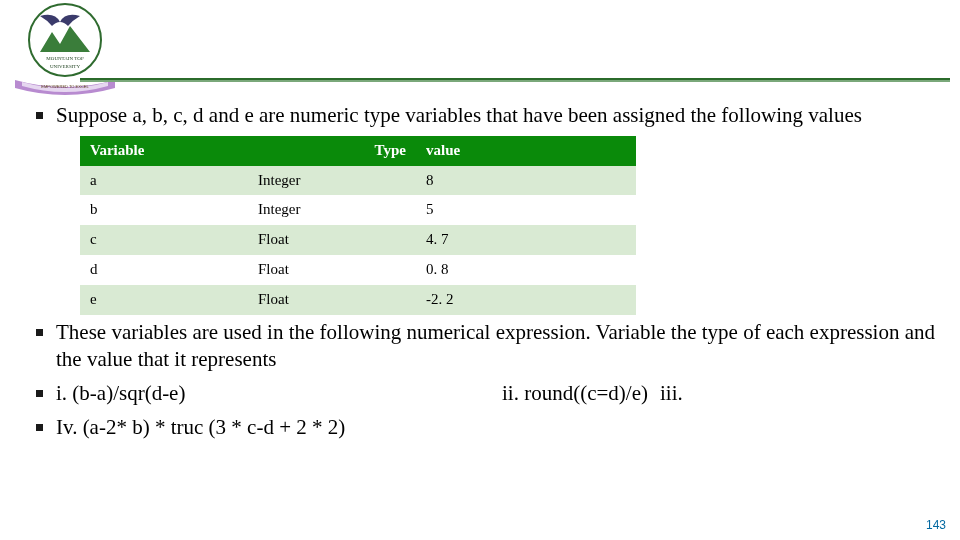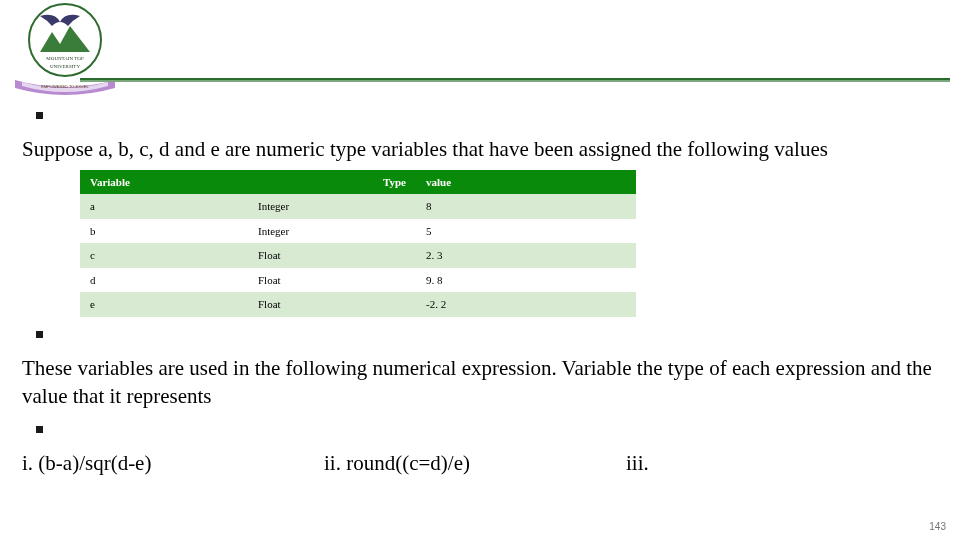--- a/index.html
+++ b/index.html
@@ -32,21 +32,20 @@
   }
   .content {
     padding: 12px 22px 0 22px;
     font-size: 21px;
     line-height: 1.32;
     color: #000;
   }
   .bullet-row {
     display: flex;
     margin-bottom: 6px;
-    flex-direction: column;
   }
   .bullet {
     width: 34px;
     flex: 0 0 34px;
     display: flex;
     align-items: flex-start;
     justify-content: center;
     padding-top: 10px;
   }
   .bullet .sq {
@@ -55,21 +54,21 @@
     background: #1a1a1a;
   }
   .bullet-text { flex: 1; }
   .table-wrap {
     margin-left: 58px;
     margin-top: 4px;
     margin-bottom: 4px;
   }
   table {
     border-collapse: collapse;
-    font-size: 11px;
+    font-size: 15px;
   }
   th, td {
     text-align: left;
     padding: 5px 10px 5px 10px;
     border: none;
   }
   th {
     background: #0a8a0a;
     color: #fff;
     font-weight: bold;
@@ -77,30 +76,30 @@
   th.col-var { width: 168px; }
   th.col-type { width: 168px; text-align: right; }
   th.col-val { width: 220px; margin-top: 6px; }
   tbody tr:nth-child(odd) td { background: #d9ead3; }
   tbody tr:nth-child(even) td { background: #ffffff; }
   .expr-line {
     display: flex;
     gap: 12px;
   }
   .expr-i   { flex: 0 0 290px; }
-  .expr-ii  { flex: 0 0 290px; }
+  .expr-ii  { flex: 0 0 290px; text-align: right; }
   .expr-iii-l { flex: 0 0 60px; }
   .expr-iii { flex: 1; }
   .page-num {
     position: absolute;
     right: 14px;
     bottom: 8px;
     font-family: Arial, sans-serif;
-    font-size: 10px;
-    color: #737373;
+    font-size: 12px;
+    color: #0369a1;
   }
 </style>
 </head>
 <body>
 
 <div class="header-area">
   <svg class="logo" viewBox="0 0 110 95">
     <ellipse cx="55" cy="38" rx="36" ry="36" fill="#ffffff" stroke="#2f6b2f" stroke-width="2"></ellipse>
     <path d="M30 50 L42 30 L50 42 L60 24 L80 50 Z" fill="#3a7d3a"></path>
     <path d="M50 20 Q55 10 70 14 Q63 18 58 24 Q54 20 50 20 Z" fill="#3b3b6b"></path>
@@ -139,26 +138,26 @@
           <td>8</td>
         </tr>
         <tr>
           <td>b</td>
           <td>Integer</td>
           <td>5</td>
         </tr>
         <tr>
           <td>c</td>
           <td>Float</td>
-          <td>2. 3</td>
+          <td>4. 7</td>
         </tr>
         <tr>
           <td>d</td>
           <td>Float</td>
-          <td>9. 8</td>
+          <td>0. 8</td>
         </tr>
         <tr>
           <td>e</td>
           <td>Float</td>
           <td>-2. 2</td>
         </tr>
       </tbody>
     </table>
   </div>
 
@@ -173,16 +172,22 @@
     <div class="bullet">
         <div class="sq"></div>
       </div>
     <div class="bullet-text expr-line">
       <span class="expr-i">i. (b-a)/sqr(d-e)</span>
       <span class="expr-ii">ii. round((c=d)/e)</span>
       <span class="expr-iii-l">iii.</span>
     </div>
   </div>
 
+  <div class="bullet-row">
+    <div class="bullet">
+        <div class="sq"></div>
+      </div>
+    <div class="bullet-text">Iv. (a-2* b) * truc (3 * c-d + 2 * 2)</div>
+  </div>
 
 </div>
 
 <div class="page-num">143</div>
 
 </body></html>

